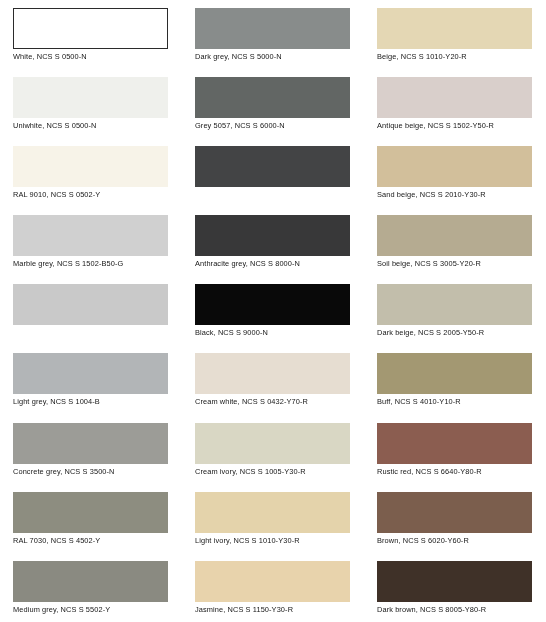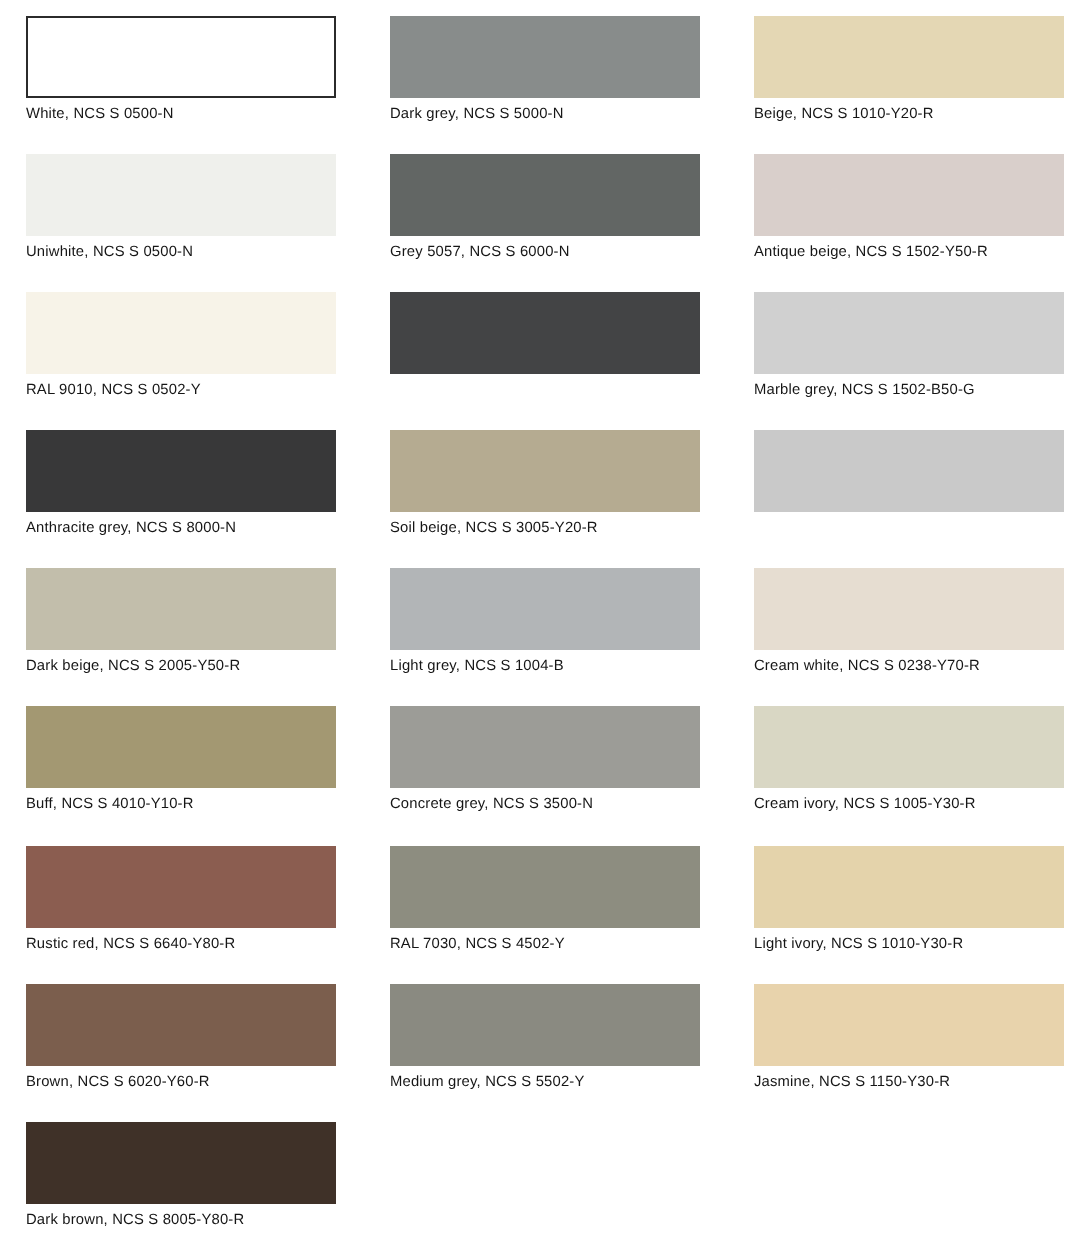--- a/index.html
+++ b/index.html
@@ -76,45 +76,53 @@
       <span class="caption">Antique beige, NCS S 1502-Y50-R</span>
     </div>
     <div class="cell">
       <span class="swatch" style="background-color: rgb(247, 243, 232);"></span>
       <span class="caption">RAL 9010, NCS S 0502-Y</span>
     </div>
     <div class="cell">
       <span class="swatch" style="background-color: rgb(67, 68, 69);"></span>
     </div>
     <div class="cell">
+      <span class="swatch" style="background-color: rgb(210, 191, 155);"></span>
+      <span class="caption">Sand beige, NCS S 2010-Y30-R</span>
+    </div>
+    <div class="cell">
       <span class="swatch" style="background-color: rgb(208, 208, 208);"></span>
       <span class="caption">Marble grey, NCS S 1502-B50-G</span>
     </div>
     <div class="cell">
       <span class="swatch" style="background-color: rgb(56, 56, 57);"></span>
       <span class="caption">Anthracite grey, NCS S 8000-N</span>
     </div>
     <div class="cell">
       <span class="swatch" style="background-color: rgb(181, 171, 145);"></span>
       <span class="caption">Soil beige, NCS S 3005-Y20-R</span>
     </div>
     <div class="cell">
       <span class="swatch" style="background-color: rgb(201, 201, 201);"></span>
     </div>
     <div class="cell">
+      <span class="swatch" style="background-color: rgb(9, 9, 9);"></span>
+      <span class="caption">Black, NCS S 9000-N</span>
+    </div>
+    <div class="cell">
       <span class="swatch" style="background-color: rgb(194, 190, 171);"></span>
       <span class="caption">Dark beige, NCS S 2005-Y50-R</span>
     </div>
     <div class="cell">
       <span class="swatch" style="background-color: rgb(178, 181, 183);"></span>
       <span class="caption">Light grey, NCS S 1004-B</span>
     </div>
     <div class="cell">
       <span class="swatch" style="background-color: rgb(230, 221, 209);"></span>
-      <span class="caption">Cream white, NCS S 0238-Y70-R</span>
+      <span class="caption">Cream white, NCS S 0432-Y70-R</span>
     </div>
     <div class="cell">
       <span class="swatch" style="background-color: rgb(163, 152, 114);"></span>
       <span class="caption">Buff, NCS S 4010-Y10-R</span>
     </div>
     <div class="cell">
       <span class="swatch" style="background-color: rgb(156, 156, 151);"></span>
       <span class="caption">Concrete grey, NCS S 3500-N</span>
     </div>
     <div class="cell">

